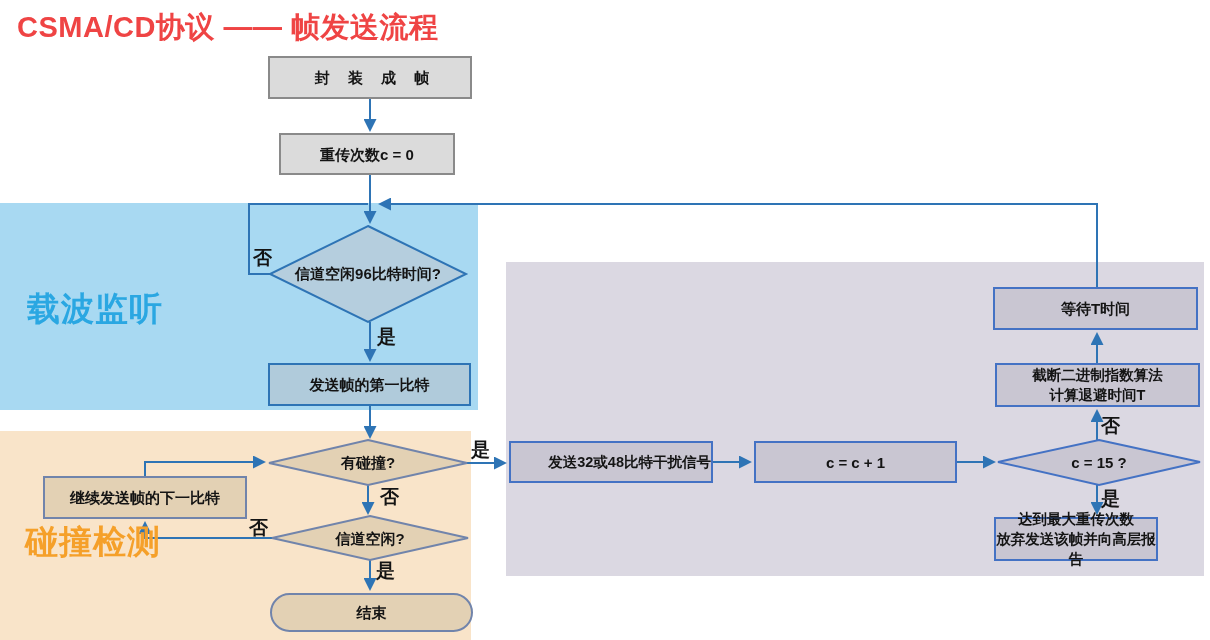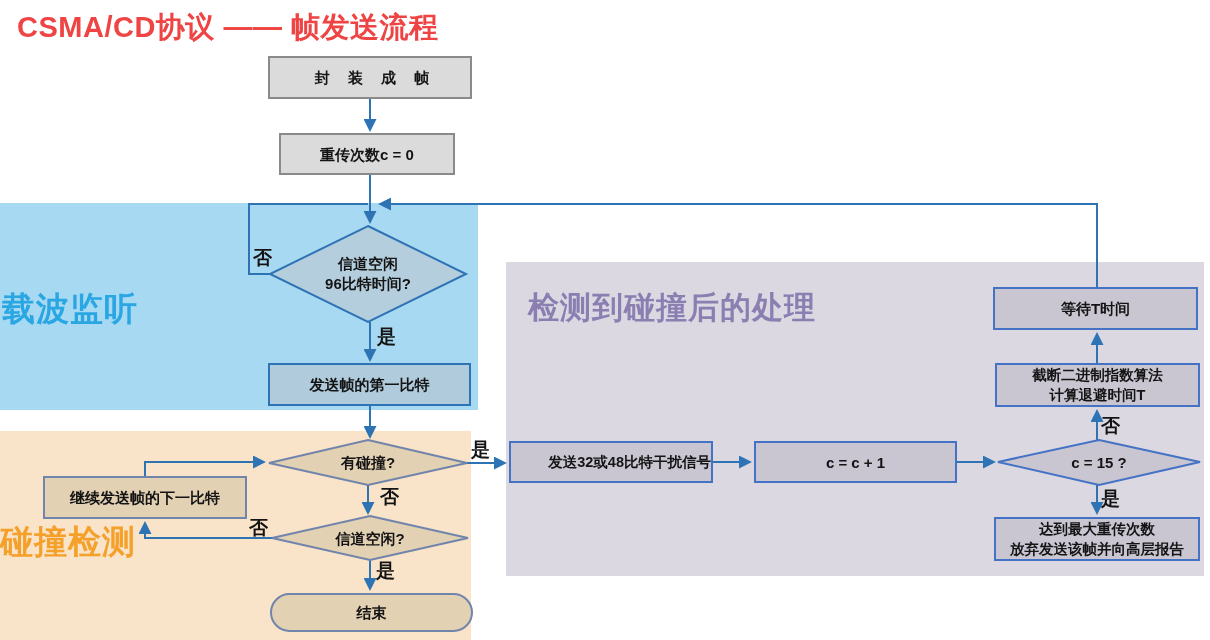--- a/index.html
+++ b/index.html
@@ -12,21 +12,21 @@
     width:1210px;height:640px;
     background:#ffffff;
     overflow:hidden;
   }
   
   .region{position:absolute;z-index:1;}
   #region-carrier-sense{left:0;top:203px;width:478px;height:207px;background:#a8d9f2;}
   #region-collision-detect{left:0;top:431px;width:471px;height:209px;background:#f9e4c9;}
   #region-collision-handling{left:506px;top:262px;width:698px;height:314px;background:#dbd8e2;}
 
-  .region-label{position:absolute;z-index:4;font-weight:bold;letter-spacing:1px;line-height:1;}
+  .region-label{position:absolute;z-index:4;font-weight:bold;letter-spacing:1px;line-height:1;margin-left:25px;}
   #label-carrier-sense{left:2px;top:292px;font-size:33px;color:#2aa7e2;}
   #label-collision-detect{left:0px;top:525px;font-size:33px;color:#f5a02a;}
   #label-collision-handling{left:528px;top:292px;font-size:31px;color:#8b7fb2;}
 
   
   #page-title{
     position:absolute;left:17px;top:8px;z-index:4;
     font-size:29px;font-weight:bold;color:#ef4444;letter-spacing:0.5px;
   }
 
@@ -49,26 +49,26 @@
 
   #node-encapsulate{left:268px;top:56px;width:204px;height:43px;letter-spacing:7px;padding-left:11px;}
   #node-retry-init{left:279px;top:133px;width:176px;height:42px;}
   #node-send-first-bit{left:268px;top:363px;width:203px;height:43px;}
   #node-continue-send{left:43px;top:476px;width:204px;height:43px;}
   #node-end{left:270px;top:593px;width:203px;height:39px;}
   #node-jam-signal{left:509px;top:441px;width:204px;height:42px;font-size:14.5px;justify-content:flex-end;}
   #node-increment{left:754px;top:441px;width:203px;height:42px;}
   #node-backoff{left:995px;top:363px;width:205px;height:44px;font-size:14.5px;flex-direction:column;}
   #node-wait-t{left:993px;top:287px;width:205px;height:43px;}
-  #node-max-retry{left:994px;top:517px;width:206px;height:44px;font-size:14.5px;flex-direction:column;text-align:center;}
+  #node-max-retry{left:994px;top:517px;width:164px;height:44px;font-size:14.5px;flex-direction:column;text-align:center;}
 
   
   .diamond-text{
     position:absolute;z-index:3;
-    display:flex;flex-direction:column;align-items:center;justify-content:center;
+    display:flex;flex-direction:row;align-items:center;justify-content:center;
     text-align:center;font-weight:bold;color:#141414;font-size:15px;line-height:1.35;
   }
   #text-channel-idle{left:290px;top:244px;width:156px;height:60px;}
   #text-has-collision{left:290px;top:448px;width:156px;height:30px;}
   #text-send-complete{left:292px;top:524px;width:156px;height:30px;}
   #text-c15{left:1010px;top:448px;width:178px;height:30px;}
 
   
   .edge-label{
     position:absolute;z-index:4;
@@ -89,21 +89,20 @@
 <div id="stage">
 
   <div id="page-title">CSMA/CD协议 —— 帧发送流程</div>
 
   <div class="region" id="region-carrier-sense"></div>
   <div class="region" id="region-collision-detect"></div>
   <div class="region" id="region-collision-handling"></div>
 
   <div class="region-label" id="label-carrier-sense">载波监听</div>
   <div class="region-label" id="label-collision-detect">碰撞检测</div>
-  <div class="region-label" id="label-collision-handling">检测到碰撞后的处理</div>
 
   <svg id="connectors" width="1210" height="640" viewBox="0 0 1210 640">
     <defs>
       <marker id="arrow" viewBox="0 0 10 10" refX="8.5" refY="5" markerWidth="6.5" markerHeight="6.5" orient="auto-start-reverse">
         <path d="M0,0 L10,5 L0,10 z" fill="#2e74b5"></path>
       </marker>
     </defs>
 
     <g stroke="#2e74b5" stroke-width="2" fill="none">
 

